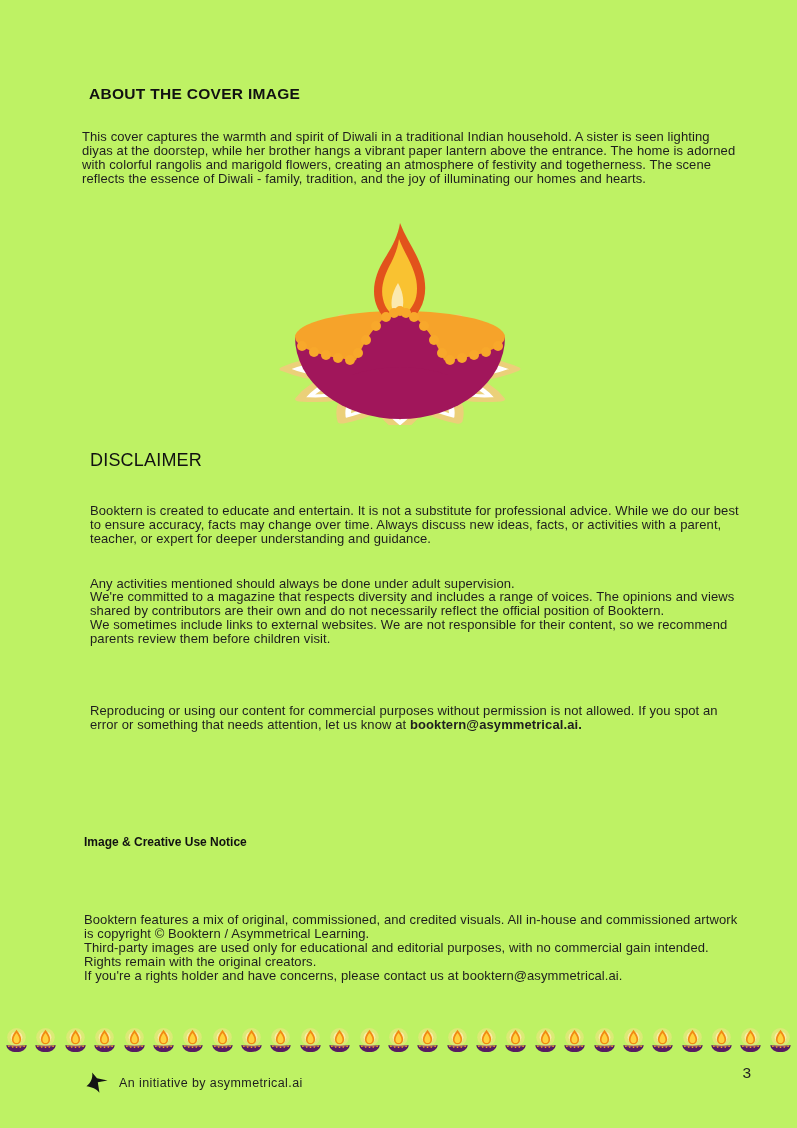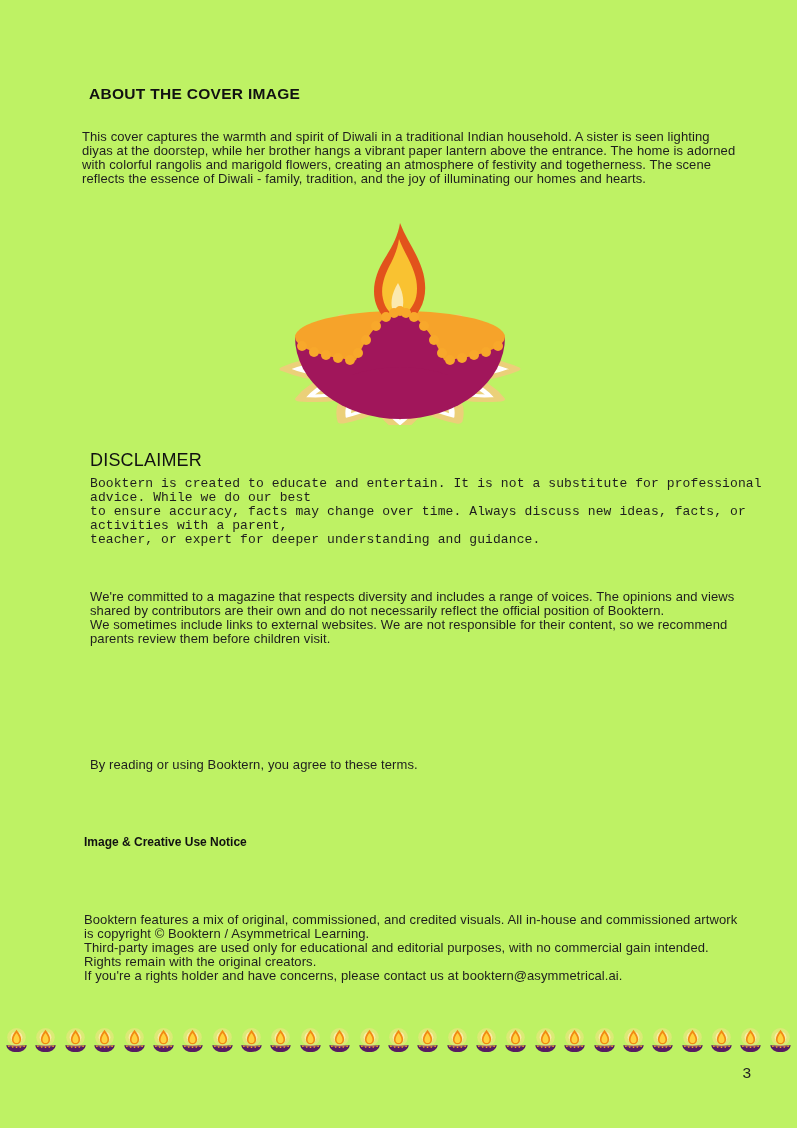--- a/index.html
+++ b/index.html
@@ -7,21 +7,21 @@
   .page {
     position:relative; width:797px; height:1128px; background:#bef264;
     font-family:"Liberation Sans", sans-serif; color:#1c1c1c; overflow:hidden;
   }
   .txt { position:absolute; white-space:pre-line; font-size:13px; line-height:14px; letter-spacing:0.1px; color:#1e1e1e; }
   .h-about   { position:absolute; left:89px;  top:85px;  font-size:15.5px; font-weight:bold; letter-spacing:0.3px; color:#111; }
   .h-disc    { position:absolute; left:90px;  top:434px; font-size:18px; font-weight:normal; letter-spacing:0.2px; color:#111;margin-top:16px; }
   .h-notice  { position:absolute; left:84px;  top:835px; font-size:12px;   font-weight:bold; color:#111; }
   .about-body    { left:82px; top:130px; width:715px; }
   .disc-intro    { left:90px; top:469px; width:700px; }
-  .disc-p0       { left:90px; top:477px; width:707px;font-family:Liberation Mono, monospace; }
+  .disc-p0       { left:90px; top:504px; width:707px; }
   .disc-p1       { left:90px; top:577px; width:700px; }
   .disc-p2       { left:90px; top:590px; width:707px; }
   .disc-p3       { left:90px; top:704px; width:707px; }
   .disc-close    { left:90px; top:758px; width:700px; }
   .notice-body   { left:84px; top:913px; width:710px; }
   .email-bold { font-weight:bold; }
   .illustration { position:absolute; left:268px; top:219px; width:264px; height:206px; }
   .illustration svg { width:100%; height:100%; display:block; }
   .diya-row { position:absolute; top:1026px; left:3px; right:3px; height:30px;
               display:flex; justify-content:space-between; align-items:center; }
@@ -105,25 +105,27 @@
           <circle cx="218" cy="133" r="5"></circle>
           <circle cx="230" cy="127" r="5"></circle>
       </g>
     </svg>
   </div>
 
   <div class="h-disc">DISCLAIMER</div>
   <div class="txt disc-p0">Booktern is created to educate and entertain. It is not a substitute for professional advice. While we do our best
 to ensure accuracy, facts may change over time. Always discuss new ideas, facts, or activities with a parent,
 teacher, or expert for deeper understanding and guidance.</div>
+  <div class="txt disc-p1">Any activities mentioned should always be done under adult supervision.</div>
   <div class="txt disc-p2">We're committed to a magazine that respects diversity and includes a range of voices. The opinions and views
 shared by contributors are their own and do not necessarily reflect the official position of Booktern.
 We sometimes include links to external websites. We are not responsible for their content, so we recommend
 parents review them before children visit.</div>
-  <div class="txt disc-close">By reading or using Booktern, you agree to these terms.</div>
+  <div class="txt disc-p3"><span>Reproducing or using our content for commercial purposes without permission is not allowed. If you spot an
+error or something that needs attention, let us know at </span><span class="email-bold">booktern@asymmetrical.ai.</span></div>
 
   <div class="h-notice">Image &amp; Creative Use Notice</div>
   <div class="txt notice-body">Booktern features a mix of original, commissioned, and credited visuals. All in-house and commissioned artwork
 is copyright © Booktern / Asymmetrical Learning.
 Third-party images are used only for educational and editorial purposes, with no commercial gain intended.
 Rights remain with the original creators.
 If you're a rights holder and have concerns, please contact us at booktern@asymmetrical.ai.</div>
 
   <div class="diya-row">
   <span class="mini-diya">
@@ -552,15 +554,21 @@
       <path d="M4 20 C8 21.5 12 22.2 16 22.2 C20 22.2 24 21.5 28 20 C24 20.6 20 21 16 21 C12 21 8 20.6 4 20 Z" fill="#8E2063"></path>
       <circle cx="7" cy="21.6" r="1" fill="#F6A623"></circle>
       <circle cx="11.5" cy="22.5" r="1" fill="#F6A623"></circle>
       <circle cx="16" cy="22.8" r="1" fill="#F6A623"></circle>
       <circle cx="20.5" cy="22.5" r="1" fill="#F6A623"></circle>
       <circle cx="25" cy="21.6" r="1" fill="#F6A623"></circle>
     </svg>
   </span>
 </div>
 
+  <div class="footer-left">
+    <svg class="bird" viewBox="0 0 32 32" aria-hidden="true">
+      <path d="M3 20 C9 15 11 9 10 3 L16 10 L29 13 L17 15 L19 28 C14 22 9 21 3 20 Z" fill="#141414"></path>
+    </svg>
+    <span class="initiative">An initiative by asymmetrical.ai</span>
+  </div>
   <div class="pagenum">3</div>
 
 </div>
 
 </body></html>

